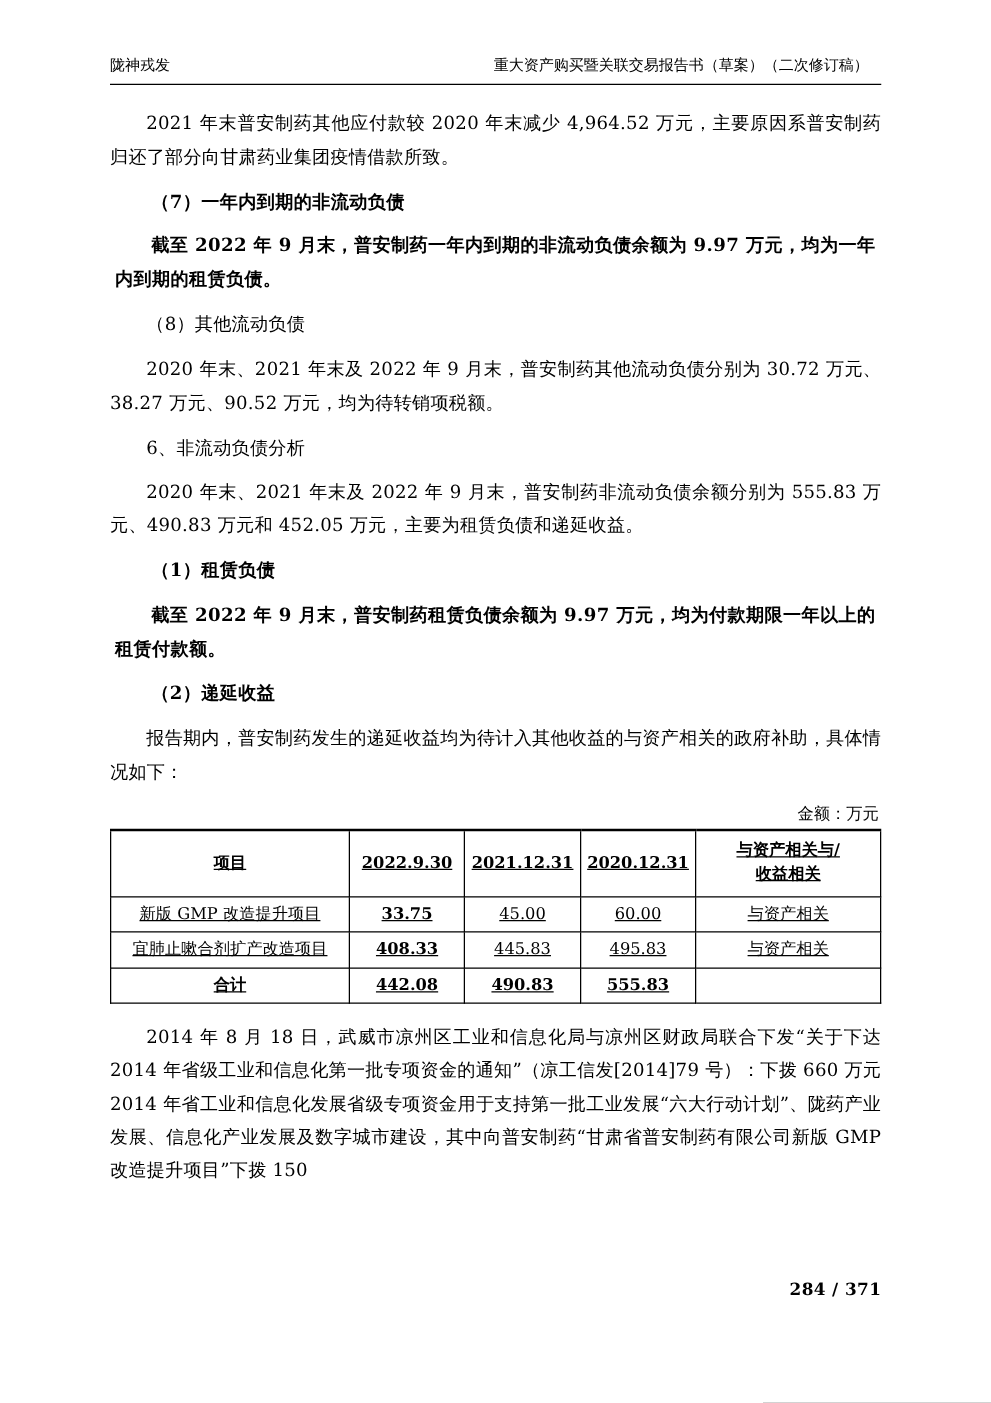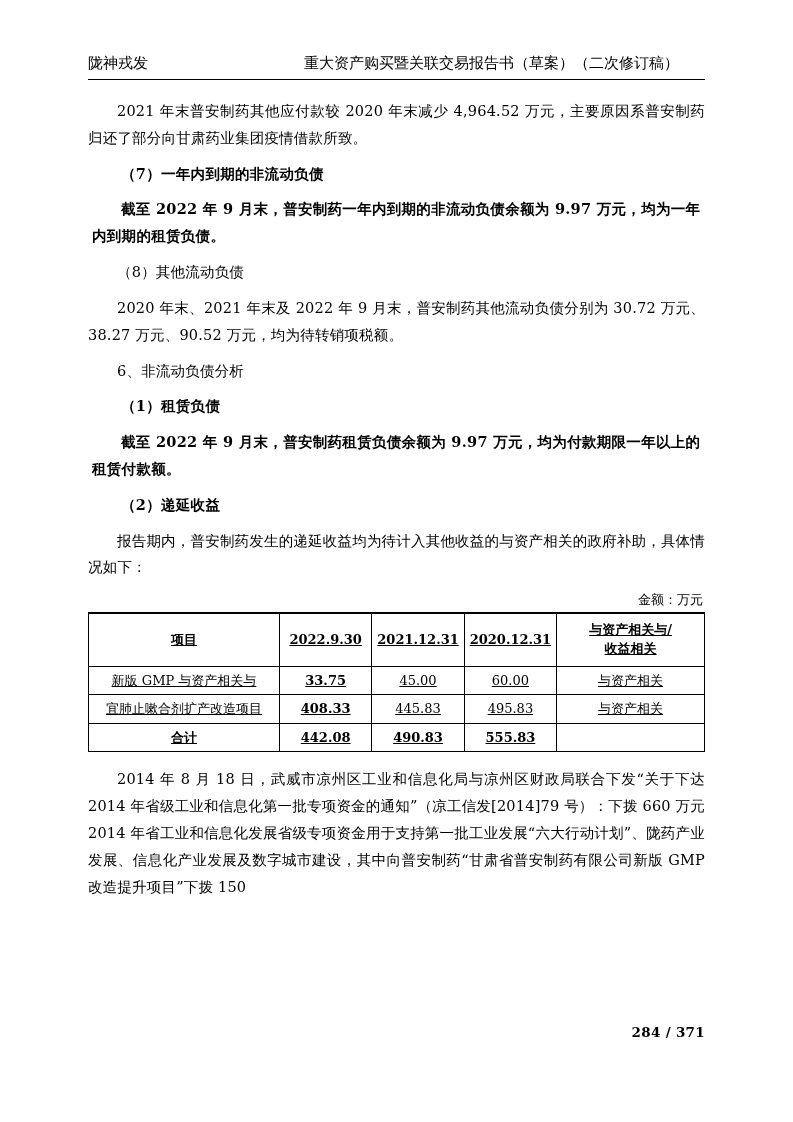--- a/index.html
+++ b/index.html
@@ -21,31 +21,30 @@
   .content {
     position: absolute;
     left: 88px;
     top: 44px;
     width: 617px;
   }
   
   .header {
     display: flex;
     align-items: baseline;
-    font-size: 15px;
+    font-size: 12px;
     padding-bottom: 6px;
-    margin-top: 10px;
   }
   .header-left {
     width: 200px;
     white-space: nowrap;
   }
   .header-right {
     flex: 1;
-    text-align: center;
+    text-align: right;
     padding-right: 10px;
     white-space: nowrap;
   }
   .header-rule {
     border-bottom: 1px solid #000;
     margin-bottom: 18px;
   }
   
   p.para {
     margin: 0 0 9px 0;
@@ -129,20 +128,21 @@
     <p class="heading">（7）一年内到期的非流动负债</p>
 
     <p class="heading">截至 2022 年 9 月末，普安制药一年内到期的非流动负债余额为 9.97 万元，均为一年内到期的租赁负债。</p>
 
     <p class="heading-plain">（8）其他流动负债</p>
 
     <p class="para">2020 年末、2021 年末及 2022 年 9 月末，普安制药其他流动负债分别为 30.72 万元、38.27 万元、90.52 万元，均为待转销项税额。</p>
 
     <p class="heading-plain">6、非流动负债分析</p>
 
+    <p class="para">2020 年末、2021 年末及 2022 年 9 月末，普安制药非流动负债余额分别为 555.83 万元、490.83 万元和 452.05 万元，主要为租赁负债和递延收益。</p>
 
     <p class="heading">（1）租赁负债</p>
 
     <p class="heading">截至 2022 年 9 月末，普安制药租赁负债余额为 9.97 万元，均为付款期限一年以上的租赁付款额。</p>
 
     <p class="heading">（2）递延收益</p>
 
     <p class="para">报告期内，普安制药发生的递延收益均为待计入其他收益的与资产相关的政府补助，具体情况如下：</p>
 
     <div class="amount-note">金额：万元</div>
@@ -155,21 +155,21 @@
           <th style="width:15%" class="tbl-topline">2021.12.31</th>
           <th style="width:15%" class="tbl-topline">2020.12.31</th>
           <th style="width:24%" class="wrap tbl-topline">
             <span>与资产相关与/</span><br>
             <span>收益相关</span>
           </th>
         </tr>
       </thead>
       <tbody>
         <tr>
-          <td class="lbl">新版 GMP 与资产相关与</td>
+          <td class="lbl">新版 GMP 改造提升项目</td>
           <td class="numb">33.75</td>
           <td class="num">45.00</td>
           <td class="num">60.00</td>
           <td class="lbl">与资产相关</td>
         </tr>
         <tr>
           <td class="lbl">宜肺止嗽合剂扩产改造项目</td>
           <td class="numb">408.33</td>
           <td class="num">445.83</td>
           <td class="num">495.83</td>

